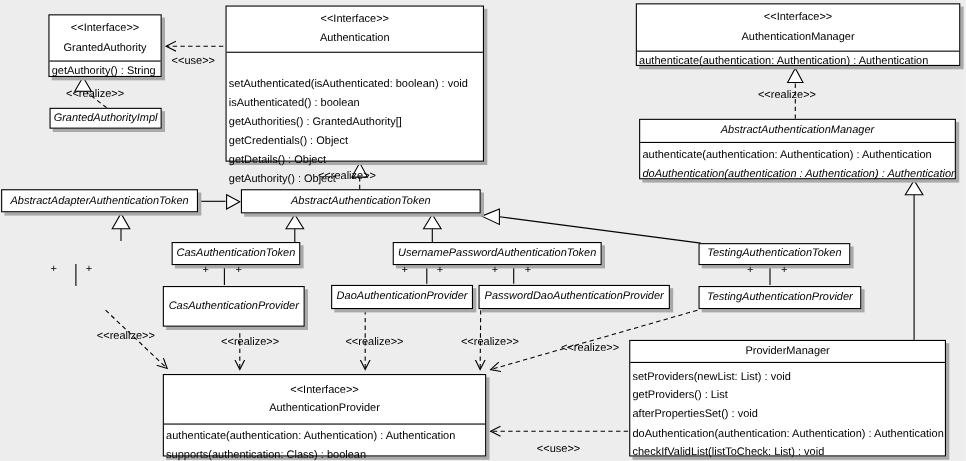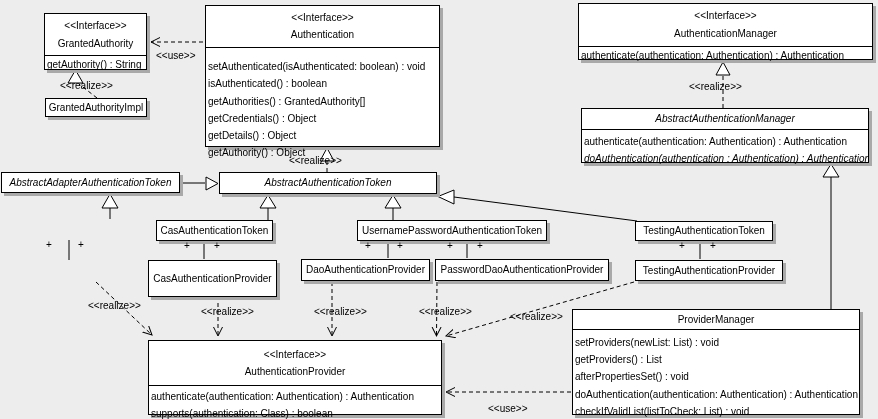--- a/index.html
+++ b/index.html
@@ -12,21 +12,21 @@
   .cls{
     position:absolute;background:#fff;border:1px solid #000;
     box-shadow:3px 3px 0 #a9a9a9;box-sizing:border-box;
     font-size:10px;line-height:12px;z-index:2;
   }
   .cls .hd{text-align:center;overflow:hidden;}
   .cls .hd div{white-space:nowrap;}
   .cls .mrows{border-top:1px solid #000;}
   .cls .m{padding:0 2px;white-space:nowrap;overflow:hidden;line-height:17px;}
   .cls .m.ovis{overflow:visible;}
-  .one{display:flex;align-items:center;justify-content:center;text-align:center;white-space:nowrap;}
+  .one{display:flex;align-items:center;justify-content:center;text-align:center;white-space:nowrap;font-style:italic;}
   .it{font-style:italic;}
   .lbl{position:absolute;font-size:10px;white-space:nowrap;z-index:3;}
   .plus{position:absolute;font-size:10px;z-index:3;}
 </style>
 </head>
 <body>
 
 <div id="diagram">
 
   <svg id="wires" width="878" height="419">
@@ -95,21 +95,21 @@
 
   <div class="cls one" style="left:45px;top:98px;width:102px;height:19px">
     <div>GrantedAuthorityImpl</div>
   </div>
 
   <div class="cls" style="left:205px;top:5px;width:235px;height:142px">
     <div class="hd" style="height:38px;padding-top:3px;line-height:17px">
       <div>&lt;&lt;Interface&gt;&gt;</div>
       <div>Authentication</div>
     </div>
-    <div class="mrows" style="padding-top:10px">
+    <div class="mrows" style="padding-top:20px">
       <div class="m" style="line-height:17.3px">setAuthenticated(isAuthenticated: boolean) : void</div>
       <div class="m" style="line-height:17.3px">isAuthenticated() : boolean</div>
       <div class="m" style="line-height:17.3px">getAuthorities() : GrantedAuthority[]</div>
       <div class="m" style="line-height:17.3px">getCredentials() : Object</div>
       <div class="m" style="line-height:17.3px">getDetails() : Object</div>
       <div class="m" style="line-height:17.3px">getAuthority() : Object</div>
     </div>
   </div>
 
   <div class="cls" style="left:578px;top:3px;width:295px;height:57px">

